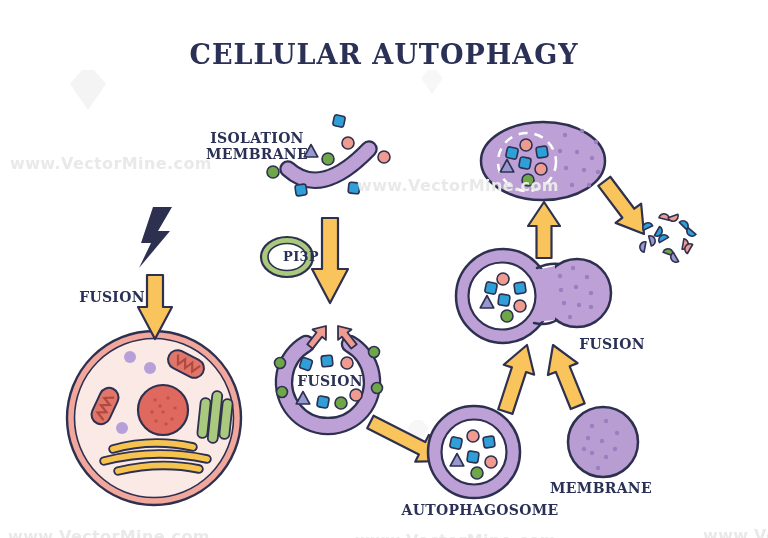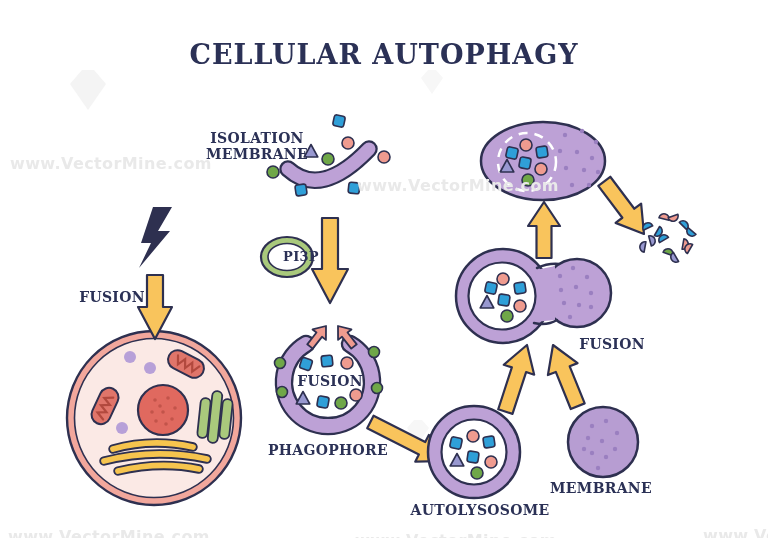--- a/index.html
+++ b/index.html
@@ -240,17 +240,16 @@
   <div class="wm" style="left:8px;top:515px;">www.VectorMine.com</div>
   <div class="wm" style="left:355px;top:519px;">www.VectorMine.com</div>
   <div class="wm" style="left:703px;top:514px;">www.VectorMine.com</div>
 
   <div class="lbl title" style="left:384px;top:55px;">CELLULAR AUTOPHAGY</div>
   <div class="lbl" style="left:257px;top:146px;text-align:center;">ISOLATION
 MEMBRANE</div>
   <div class="lbl" style="left:112px;top:297px;">FUSION</div>
   <div class="lbl" style="left:301px;top:257px;font-size:13px;">PI3P</div>
   <div class="lbl" style="left:330px;top:381px;">FUSION</div>
-  <div class="lbl" style="left:328px;top:450px;">PHAGOPHORE</div>
-  <div class="lbl" style="left:480px;top:510px;">AUTOLYSOSOME</div>
+  <div class="lbl" style="left:480px;top:510px;">AUTOPHAGOSOME</div>
   <div class="lbl" style="left:612px;top:344px;">FUSION</div>
   <div class="lbl" style="left:601px;top:488px;">MEMBRANE</div>
 </div>
 
 </body></html>

